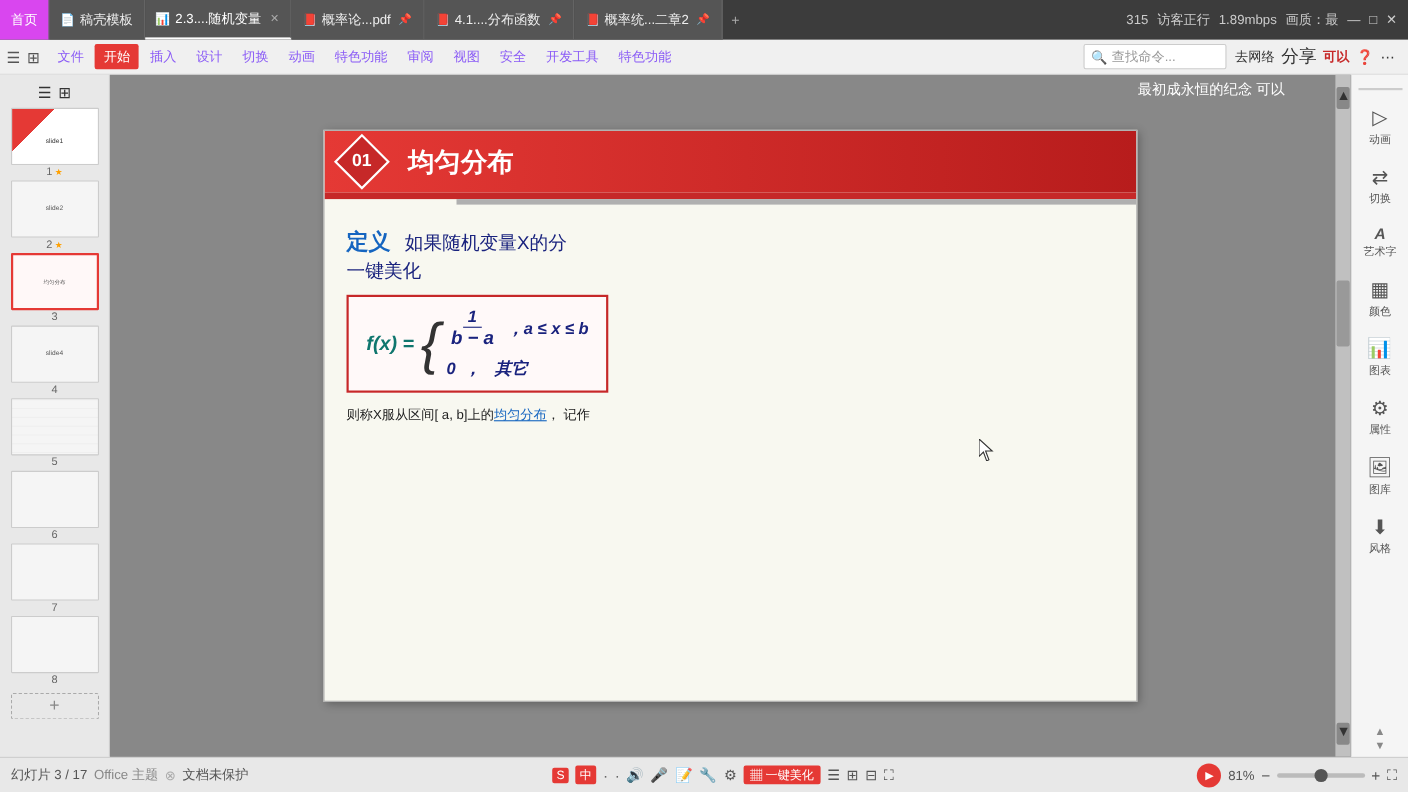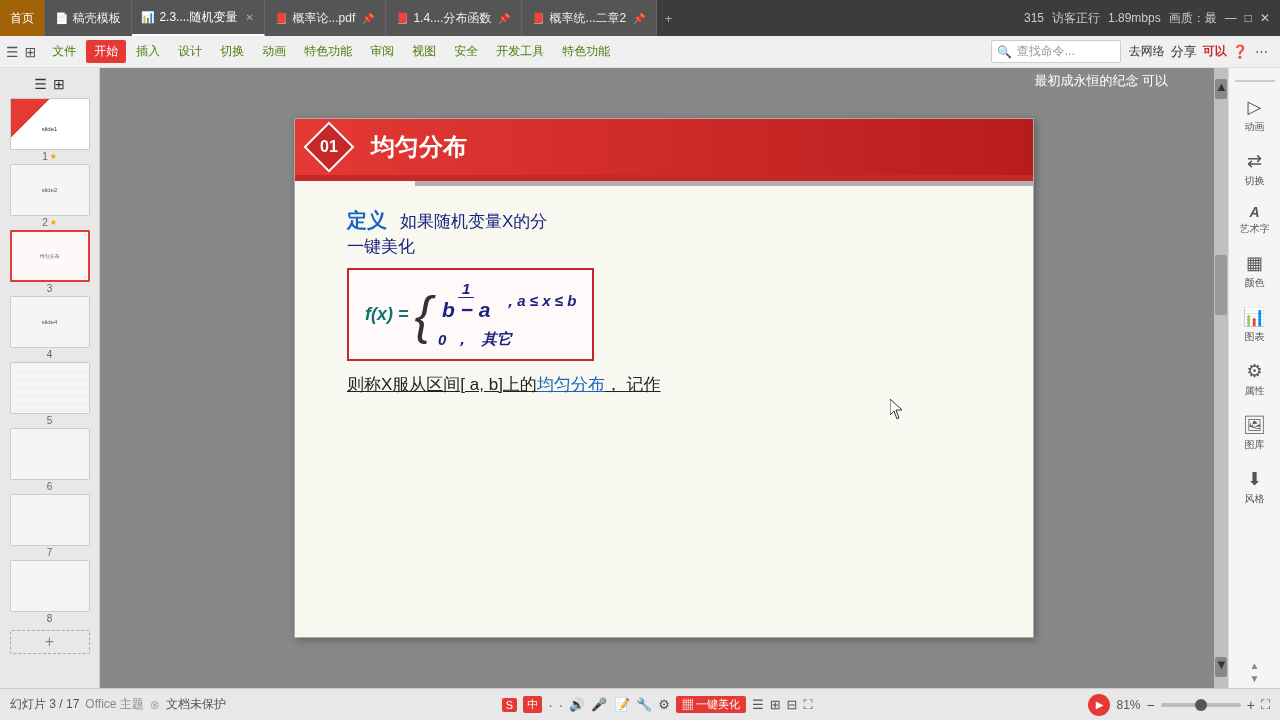--- a/index.html
+++ b/index.html
@@ -1,29 +1,29 @@
 <!DOCTYPE html>
 <html><head>
   <meta charset="utf-8">
   <style>
     * { margin: 0; padding: 0; box-sizing: border-box; }
     body { width: 1280px; height: 720px; overflow: hidden; background: #2b2b2b; font-family: 'Microsoft YaHei', SimSun, Arial, sans-serif; font-size: 13px; color: #333; }
 
     
     #titlebar { display: flex; align-items: center; background: #3c3c3c; height: 36px; color: #ccc; }
     .tab { display: inline-flex; align-items: center; height: 36px; padding: 0 10px; font-size: 12px; background: #505050; border-right: 1px solid #666; cursor: pointer; gap: 4px; }
-    .tab.active { background: #a16207; color: #fff; }
+    .tab.active { background: #d946ef; color: #fff; }
     .tab-wps { background: #555; color: #eee; }
     .tab-close { font-size: 10px; color: #aaa; margin-left: 4px; cursor: pointer; }
     .tab-new { padding: 0 8px; color: #aaa; cursor: pointer; }
     .title-right { margin-left: auto; display: flex; align-items: center; gap: 8px; padding-right: 10px; font-size: 12px; color: #ccc; }
 
     
     #menubar { display: flex; align-items: center; height: 32px; background: #f0f0f0; border-bottom: 1px solid #ddd; padding: 0 6px; gap: 2px; }
-    .menu-item { padding: 4px 8px; font-size: 12px; color: #4d7c0f; cursor: pointer; border-radius: 2px; }
+    .menu-item { padding: 4px 8px; font-size: 12px; color: #8b5cf6; cursor: pointer; border-radius: 2px; }
     .menu-btn-kaishi { background: #e53935; color: #fff; padding: 3px 8px; border-radius: 2px; font-size: 12px; cursor: pointer; }
     .menu-search { margin-left: auto; display: flex; align-items: center; background: #fff; border: 1px solid #ccc; border-radius: 2px; padding: 2px 6px; font-size: 12px; color: #999; gap: 4px; width: 130px; }
     .menu-right-icons { display: flex; align-items: center; gap: 6px; padding: 0 6px; }
 
     
     #main { display: flex; width: 1280px; height: calc(720px - 36px - 32px - 32px); background: #f5f5f5; }
 
     
     #sidebar { width: 100px; background: #e8e8e8; border-right: 1px solid #ccc; overflow-y: auto; padding: 4px 0; display: flex; flex-direction: column; align-items: center; gap: 2px; }
     .sidebar-header { display: flex; align-items: center; justify-content: center; gap: 6px; padding: 4px; }
@@ -38,31 +38,31 @@
     
     #slide-area { flex: 1; display: flex; flex-direction: column; align-items: center; justify-content: center; background: #888; padding: 10px; position: relative; overflow: hidden; }
     #slide-canvas { width: 740px; height: 520px; background: #f8f8f0; position: relative; border: 1px solid #aaa; box-shadow: 2px 2px 8px rgba(0,0,0,0.3); overflow: hidden; }
 
     
     .slide-header-bar { position: absolute; top: 0; left: 0; right: 0; height: 56px; background: linear-gradient(to right, #e53935, #b71c1c); display: flex; align-items: center; padding-left: 16px; gap: 10px; }
     .red-line { position: absolute; top: 56px; left: 0; right: 0; height: 6px; background: #c62828; }
     .gray-line { position: absolute; top: 62px; left: 120px; right: 0; height: 5px; background: #b0b0b0; }
 
     .slide-body { position: absolute; top: 70px; left: 0; right: 0; bottom: 0; display: flex; align-items: flex-start; padding: 10px 20px; }
-    .slide-left { flex: 1; margin-left: 32px; }
+    .slide-left { flex: 1; }
     .slide-right { width: 260px; display: flex; align-items: center; justify-content: center; }
 
     .formula-box { border: 2px solid #c62828; padding: 10px 16px; margin-top: 10px; display: inline-block; font-size: 16px; color: #1a237e; background: #fff9f9; }
     .formula-line { display: flex; align-items: center; gap: 6px; font-style: italic; font-weight: bold; font-size: 17px; color: #1a237e; }
     .brace { font-size: 52px; color: #333; line-height: 1; font-weight: 300; }
     .formula-cases { display: flex; flex-direction: column; gap: 8px; }
     .formula-case { display: flex; align-items: center; gap: 8px; font-size: 15px; font-style: italic; color: #1a237e; }
     .frac { display: inline-flex; flex-direction: column; align-items: center; font-style: italic; }
     .frac-num { border-bottom: 1.5px solid #1a237e; padding: 0 4px; font-size: 15px; }
-    .frac-den { padding: 0 4px; font-size: 21px; }
+    .frac-den { padding: 0 4px; font-size: 17px; }
 
     
     .graph-svg { width: 220px; height: 200px; }
 
     
     .cursor { position: absolute; width: 16px; height: 16px; pointer-events: none; z-index: 100; }
 
     
     #right-panel { width: 52px; background: #f5f5f5; border-left: 1px solid #ddd; display: flex; flex-direction: column; align-items: center; padding-top: 8px; gap: 4px; }
     .right-panel-btn { display: flex; flex-direction: column; align-items: center; gap: 2px; padding: 6px 4px; cursor: pointer; border-radius: 3px; width: 46px; }
@@ -94,21 +94,21 @@
     <span>2.3....随机变量</span>
     <span class="tab-close">✕</span>
   </div>
   <div class="tab tab-wps">
     <span style="font-size:11px;color:#e53935;">📕</span>
     <span>概率论...pdf</span>
     <span style="font-size:10px;color:#aaa;margin-left:3px;">📌</span>
   </div>
   <div class="tab tab-wps">
     <span style="font-size:11px;color:#e53935;">📕</span>
-    <span>1.4....分布函数</span>
+    <span>4.1....分布函数</span>
     <span style="font-size:10px;color:#aaa;margin-left:3px;">📌</span>
   </div>
   <div class="tab tab-wps">
     <span style="font-size:11px;color:#e53935;">📕</span>
     <span>概率统...二章2</span>
     <span style="font-size:10px;color:#aaa;margin-left:3px;">📌</span>
   </div>
   <span class="tab-new">+</span>
   <div class="title-right">
     <span><span>315</span></span>
@@ -135,21 +135,21 @@
   <span class="menu-item">视图</span>
   <span class="menu-item">安全</span>
   <span class="menu-item">开发工具</span>
   <span class="menu-item">特色功能</span>
   <div class="menu-search">
     <span>🔍</span>
     <span>查找命令...</span>
   </div>
   <div class="menu-right-icons">
     <span style="font-size:12px;cursor:pointer;">去网络</span>
-    <span style="font-size:13px;cursor:pointer;">分享</span>
+    <span style="font-size:16px;cursor:pointer;">分享</span>
     <span style="font-size:12px;cursor:pointer;color:#c62828;font-weight:bold;">可以</span>
     <span style="cursor:pointer;">❓</span>
     <span style="cursor:pointer;">⋯</span>
   </div>
 </div>
 
 <div id="main">
 
   <div id="sidebar">
     <div class="sidebar-header">
@@ -279,21 +279,21 @@
                 </div>
                 <div class="formula-case">
                   <span style="font-style:italic;font-weight:bold;">0</span>
                   <span>，&nbsp;&nbsp;&nbsp;其它</span>
                 </div>
               </div>
             </div>
           </div>
 
           
-          <div style="font-size:17px;color:#222;margin-top:12px;text-decoration:underline;">
+          <div style="font-size:12px;color:#222;margin-top:12px;">
             <span>则称X服从区间[ a, b]上的</span><span style="color:#1565c0;text-decoration:underline;">均匀分布</span><span>，  记作</span>
           </div>
 
           
         </div>
 
       </div>
 
       <div class="cursor" style="left:595px;top:280px;z-index:50;">
         <svg width="16" height="20" viewBox="0 0 16 20">

